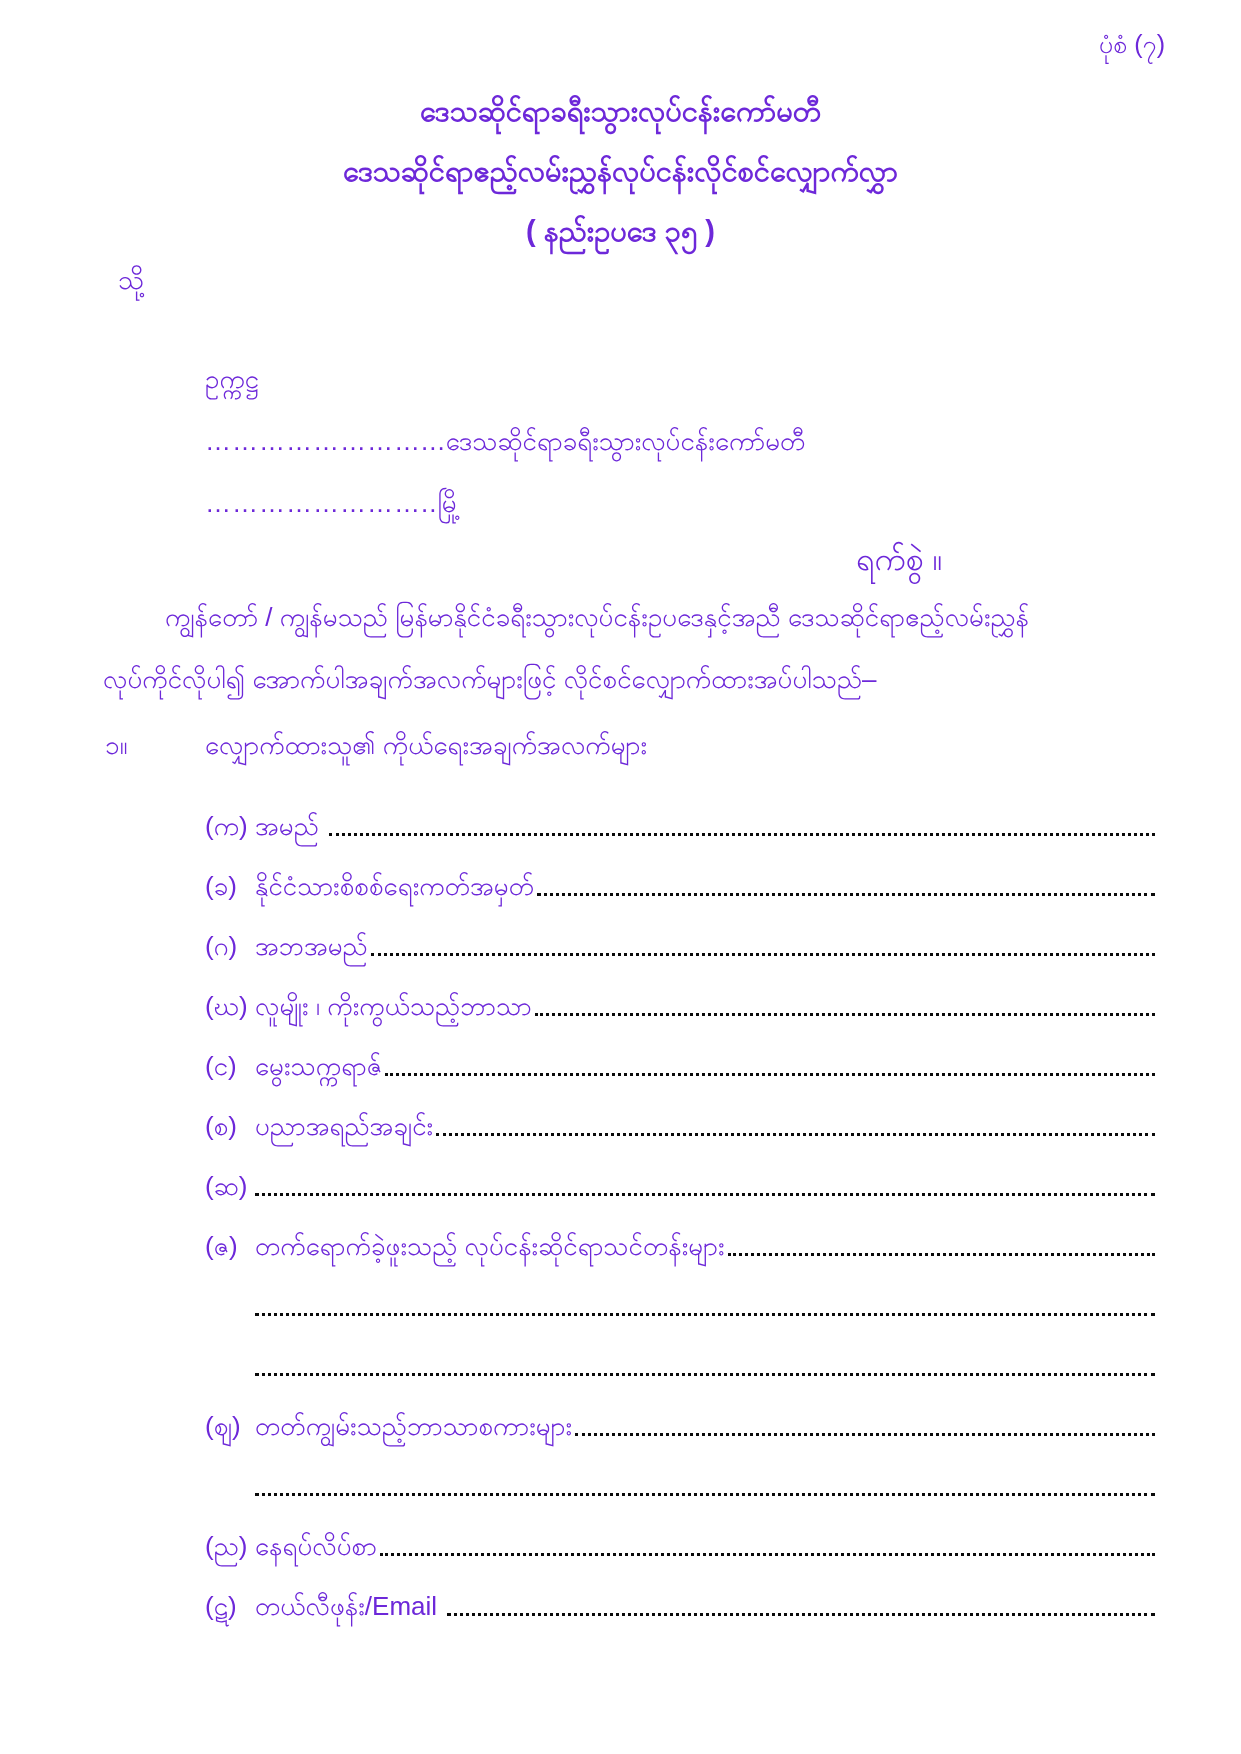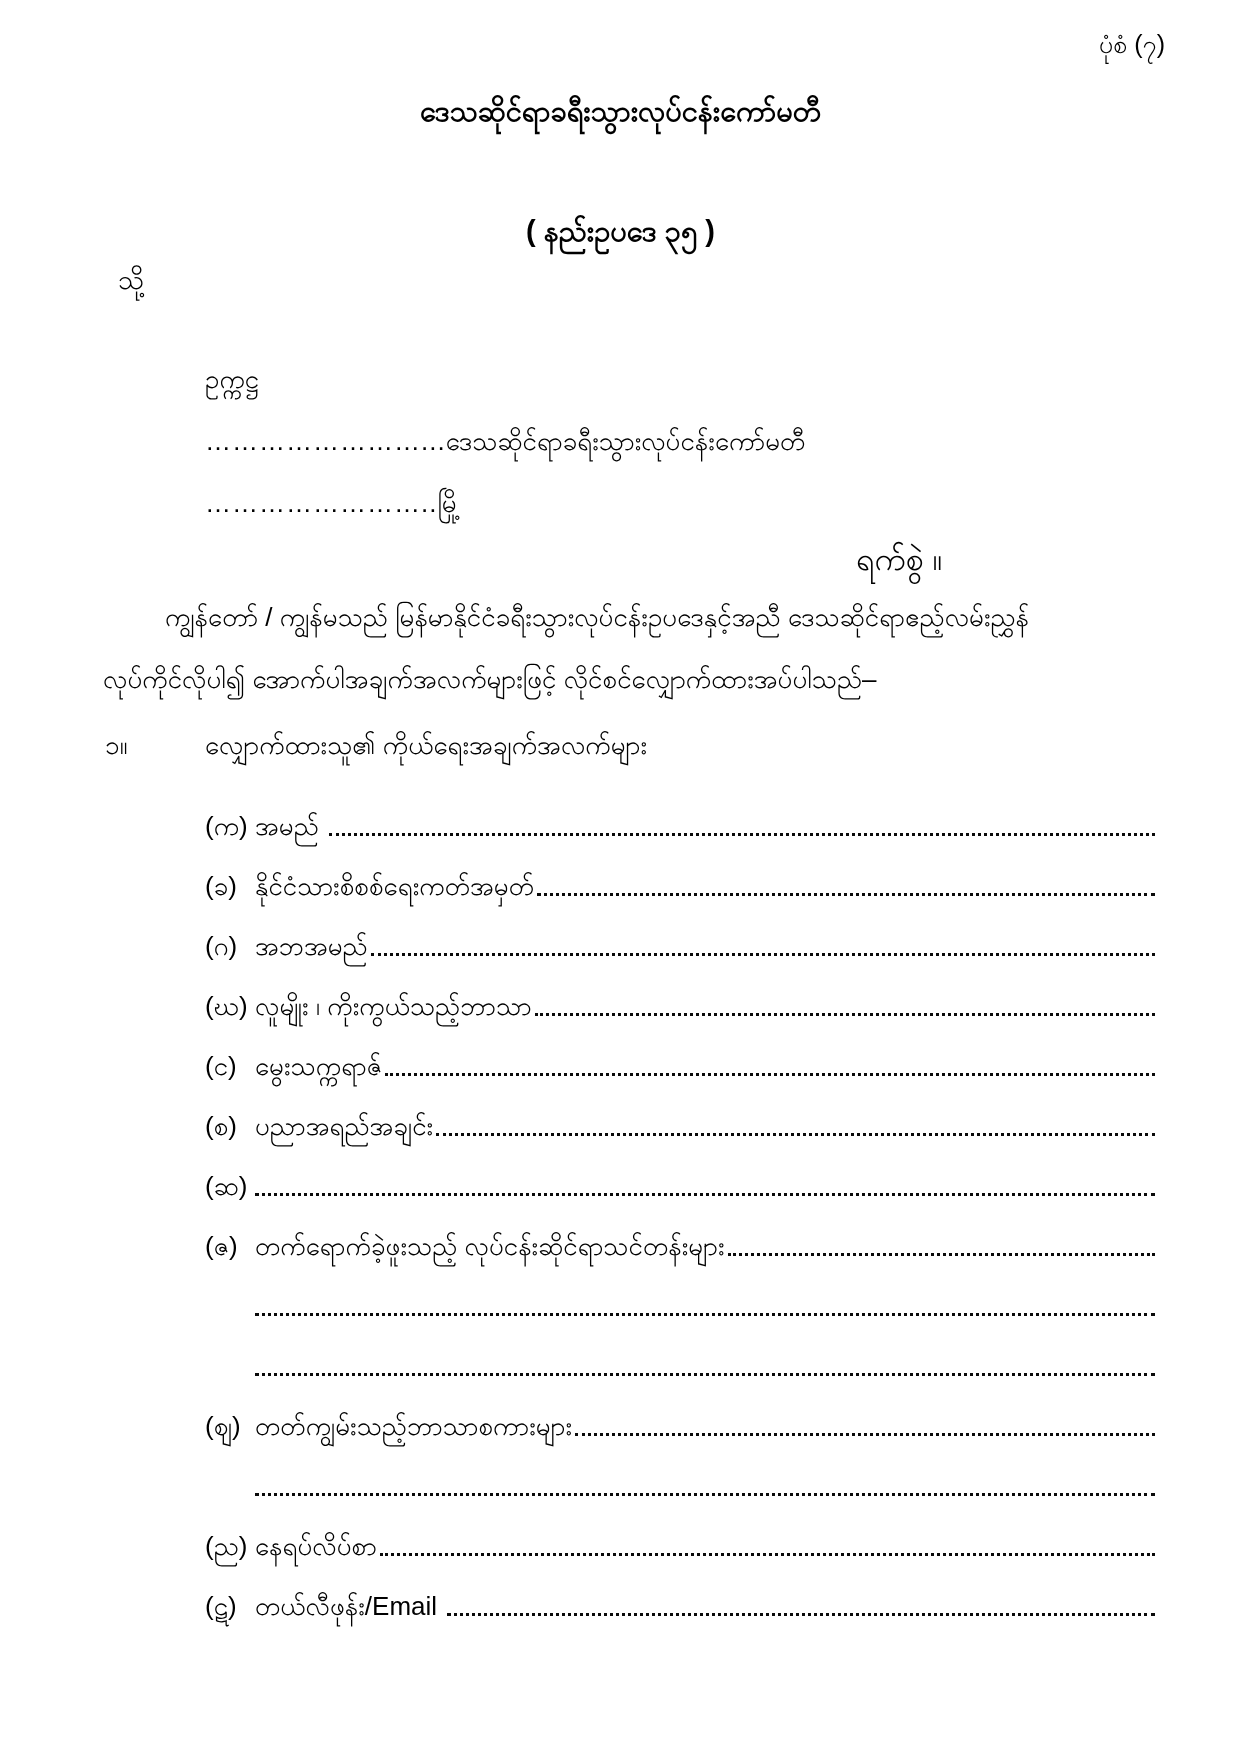--- a/index.html
+++ b/index.html
@@ -1,21 +1,21 @@
 <!DOCTYPE html>
 <html><head>
 <meta charset="utf-8">
 <style>
   html,body{margin:0;padding:0;background:#e8e8e8;}
   .page{
     position:relative;
     width:1241px;height:1754px;
     margin:0 auto;
     background:#ffffff;
-    color:#000000;
+    color:#6d28d9;
     font-family:"Liberation Sans","DejaVu Sans",sans-serif;
     overflow:hidden;
   }
   .abs{position:absolute;}
   .form-no{top:28px;right:76px;font-size:25px;}
   .title-line{left:0;width:100%;text-align:center;font-weight:bold;font-size:29px;}
   .t1{top:92px;}
   .t2{top:152px;}
   .t3{top:212px;}
   .salutation{top:262px;left:118px;font-size:27px;}
@@ -50,20 +50,21 @@
   }
 </style>
 </head>
 <body>
 
 <div class="page">
 
   <div class="abs form-no">ပုံစံ (၇)</div>
 
   <div class="abs title-line t1">ဒေသဆိုင်ရာခရီးသွားလုပ်ငန်းကော်မတီ</div>
+  <div class="abs title-line t2">ဒေသဆိုင်ရာဧည့်လမ်းညွှန်လုပ်ငန်းလိုင်စင်လျှောက်လွှာ</div>
   <div class="abs title-line t3">( နည်းဥပဒေ ၃၅ )</div>
 
   <div class="abs salutation">သို့</div>
 
 
   <div class="abs addr addr-title">ဥက္ကဋ္ဌ</div>
 
   <div class="abs addr addr-line committee-line">
     <span class="dots">……………………...</span><span>ဒေသဆိုင်ရာခရီးသွားလုပ်ငန်းကော်မတီ</span>
   </div>

